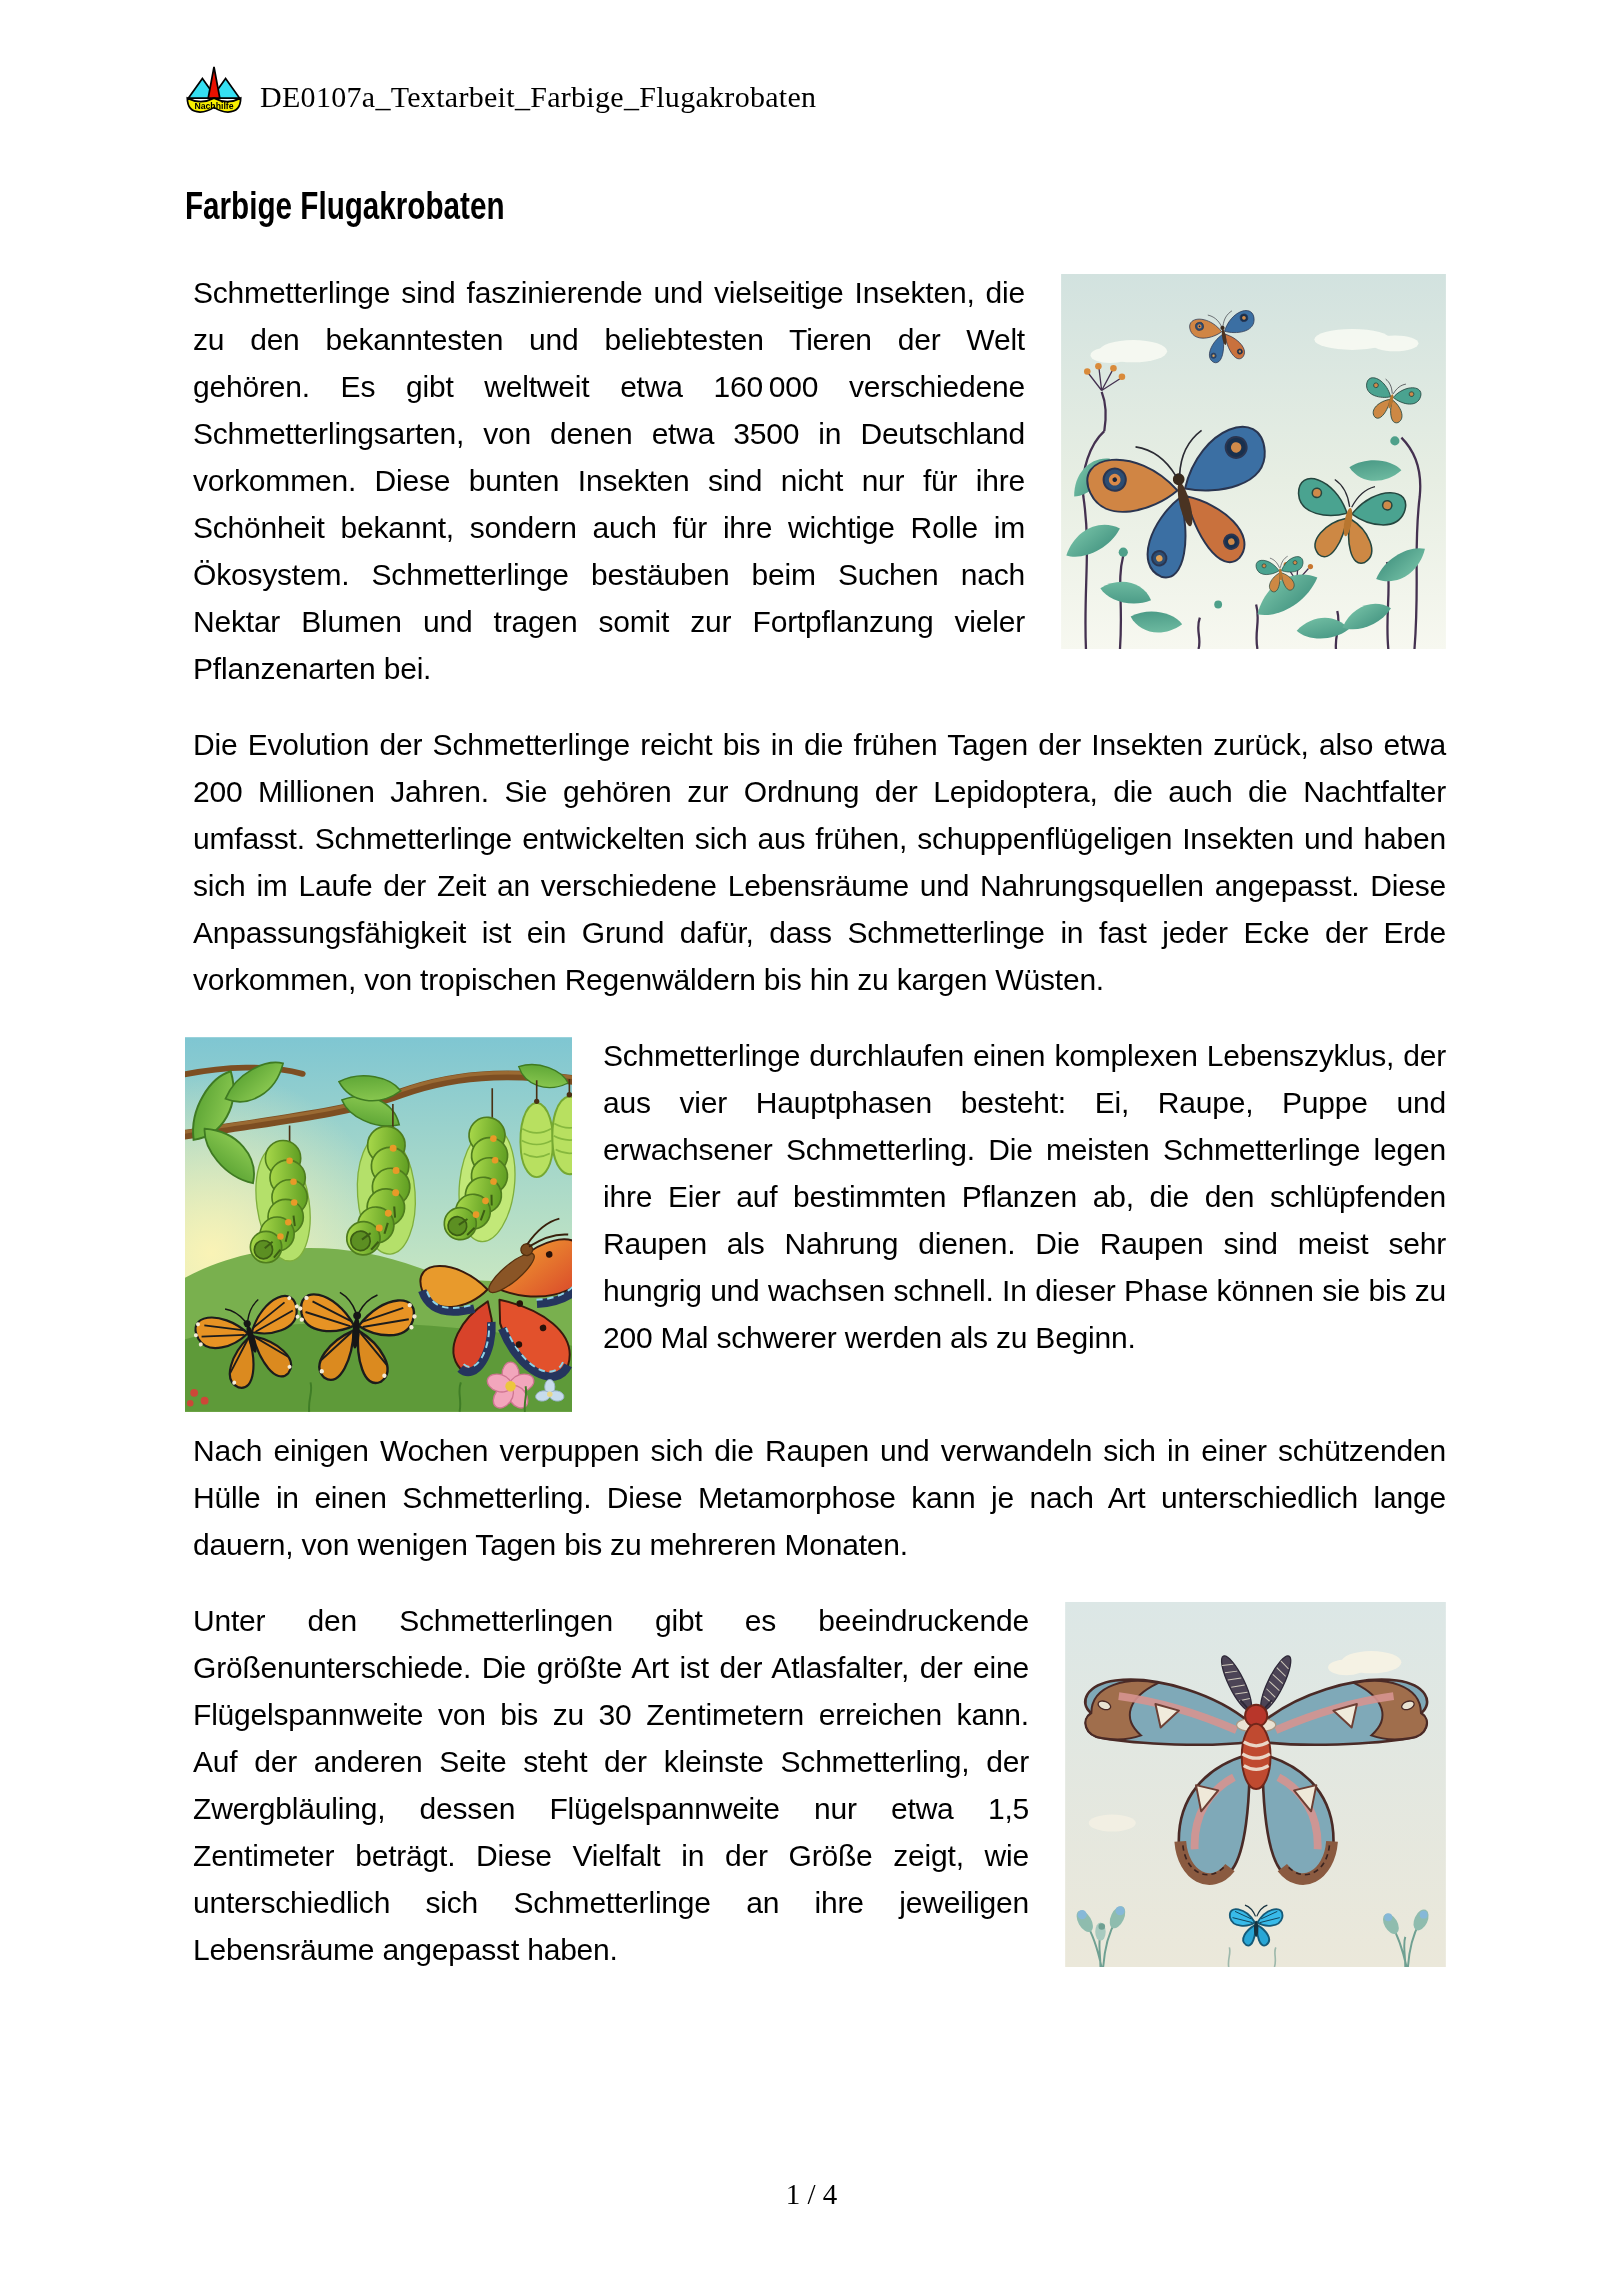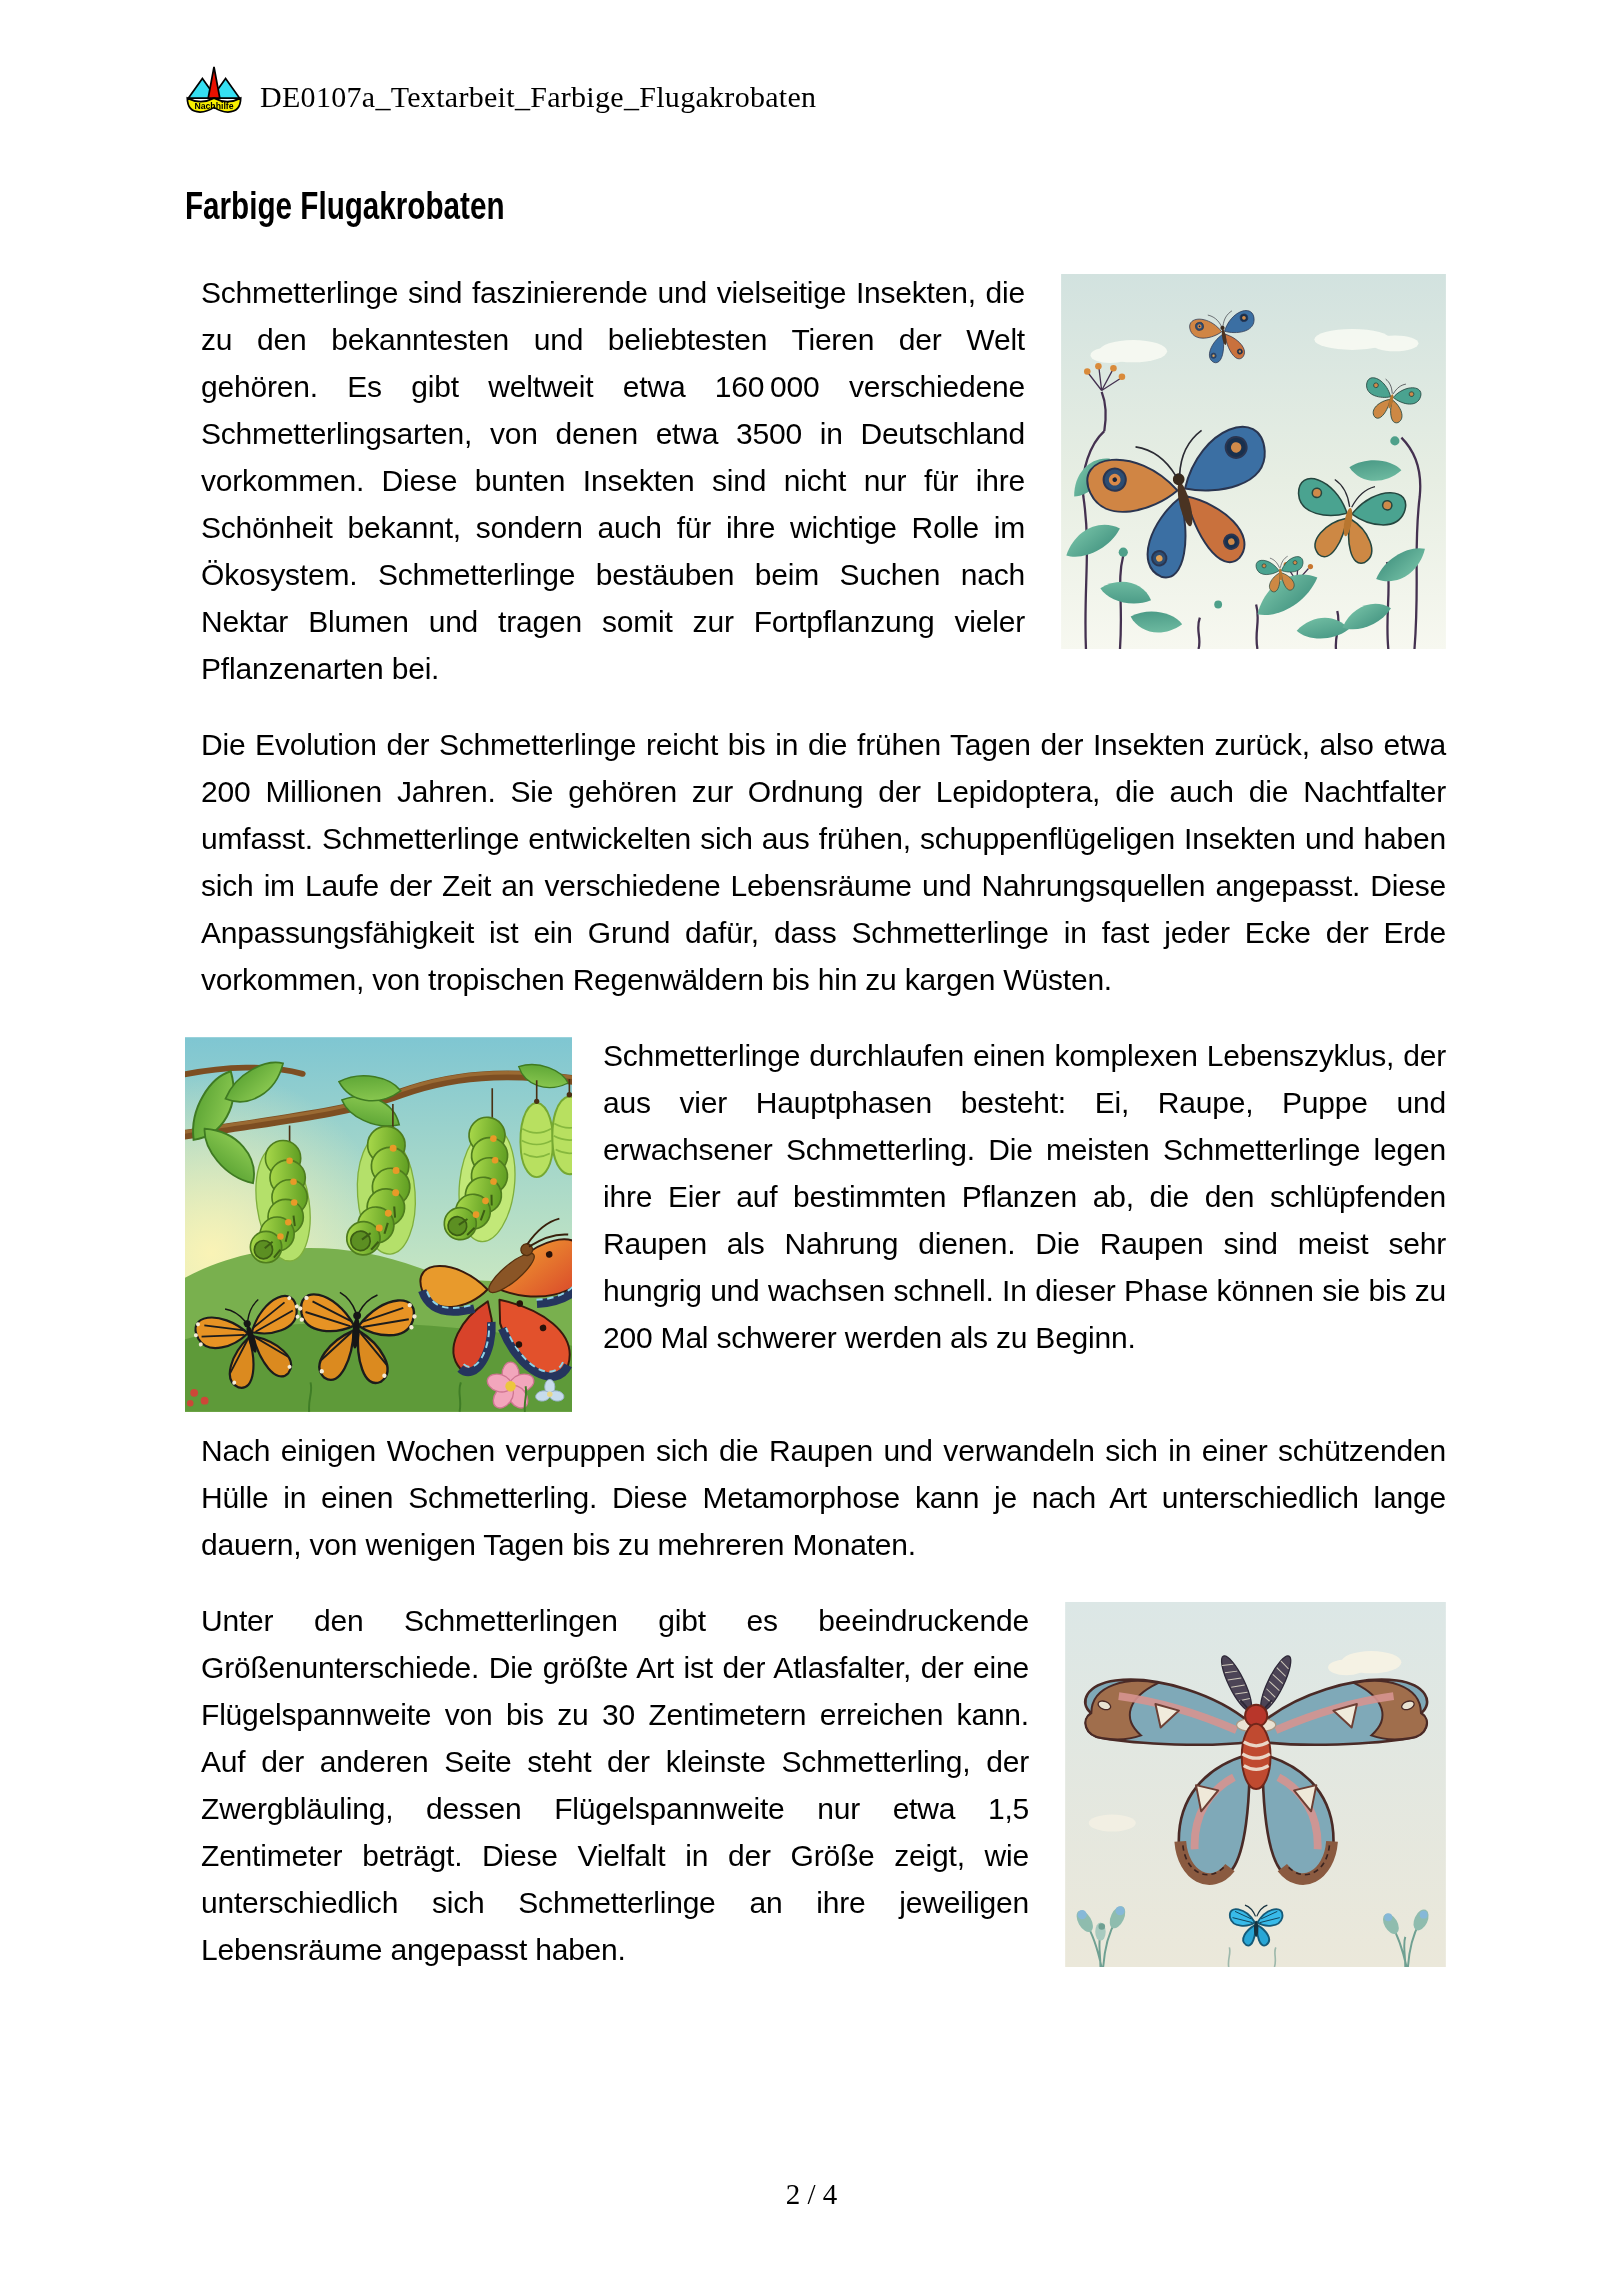--- a/index.html
+++ b/index.html
@@ -27,21 +27,21 @@
     font-weight:bold;
     margin:0 0 41px 0;
     transform:scaleX(.78);
     transform-origin:left center;
     white-space:nowrap;
   }
   p.body{
     font-size:30px;
     line-height:47px;
     text-align:justify;
-    margin:0 0 29px 16px;
+    margin:0 0 29px 8px;
     letter-spacing:-0.2px;
     hyphens:manual;
     clear:none;
   }
   p.fullw{clear:both;}
   figure{margin:0;padding:0;}
   .fig{display:block;}
   .fig-right{float:right;margin:5.2px 0 13px 36px;}
   .fig-left{float:left;margin:5.2px 31px 13px 0;}
   .footer{
@@ -407,16 +407,16 @@
         <circle cx="-28" cy="-42" r="6" fill="#86b8d8"></circle>
           <circle cx="26" cy="-46" r="6" fill="#86b8d8"></circle>
       </g>
       <g stroke="#9db8ab" stroke-width="2.5" fill="none">
         <path d="M250,558 C248,544 254,538 251,528 M320,558 C324,544 318,538 322,528"></path>
       </g>
     </svg>
   </figure>
   <p class="body">Unter den Schmetterlingen gibt es beeindruckende Größenunterschiede. Die größte Art ist der Atlasfalter, der eine Flügelspannweite von bis zu 30 Zentimetern errei­chen kann. Auf der anderen Seite steht der kleinste Schmetterling, der Zwergbläuling, dessen Flügelspann­weite nur etwa 1,5 Zentimeter beträgt. Diese Vielfalt in der Größe zeigt, wie unterschiedlich sich Schmetterlinge an ihre jeweiligen Lebensräume angepasst haben.</p>
 
-  <div class="footer">2 / 4</div>
+  <div class="footer">1 / 4</div>
 
 </div>
 
 
 </body></html>

